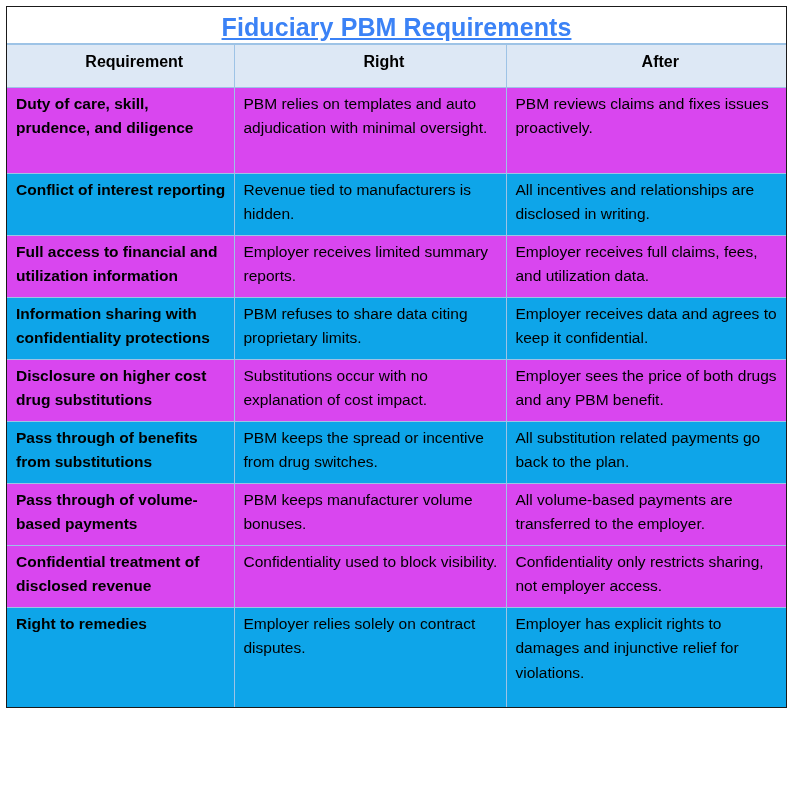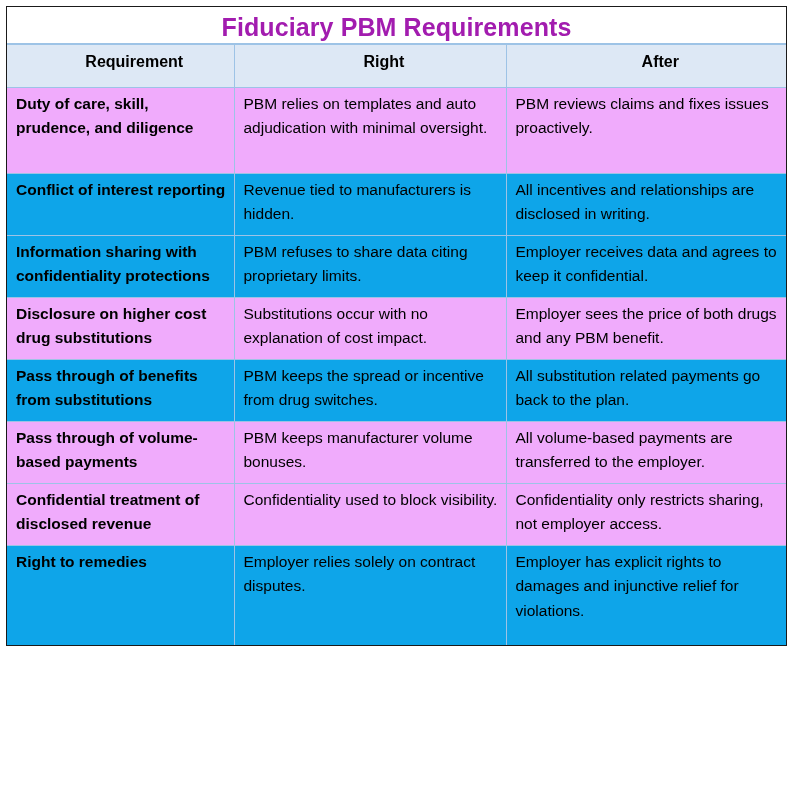--- a/index.html
+++ b/index.html
@@ -5,23 +5,24 @@
     html, body { margin: 0; padding: 0; background: #ffffff; }
     body { width: 794px; height: 786px; position: relative; overflow: hidden; }
     .table-wrap {
       position: absolute; left: 6px; top: 6px; width: 781px;
       border: 1px solid #1a1a1a; box-sizing: border-box;
       font-family: "Liberation Sans", "DejaVu Sans", sans-serif;
       color: #000;
     }
     .title {
       height: 38px; line-height: 40px; text-align: center;
-      font-size: 25px; font-weight: bold; color: #a21caf;
+      font-size: 25px; font-weight: bold; color: #3b82f6;
       border-bottom: 2px solid #9dc3e6; box-sizing: border-box;
       letter-spacing: 0.1px;
+      text-decoration: underline;
     }
     table { border-collapse: collapse; width: 100%; table-layout: fixed; }
     col.c1 { width: 227px; }
     col.c2 { width: 272px; }
     col.c3 { width: 280px; }
     th, td {
       border-right: 1px solid #9dc3e6; border-bottom: 1px solid #9dc3e6;
       vertical-align: top; text-align: left; padding: 0 8px 0 9px;
       font-size: 15.5px; line-height: 24.5px;
     }
@@ -29,21 +30,21 @@
     tr:last-child td { border-bottom: none; }
     th {
       background: #dde8f5; text-align: center; font-weight: bold;
       height: 42px; vertical-align: top; padding-top: 5px; box-sizing: border-box;
       font-size: 16px;
       padding-left: 36px;
     }
     td { padding-top: 4px; padding-bottom: 0; }
     td.req { font-weight: bold; }
     tr.shaded td { background: #0ea5e9; }
-    tr.white td { background: #f0abfc; }
+    tr.white td { background: #d946ef; }
   </style>
 </head>
 <body>
 
 <div class="table-wrap">
   <div class="title">Fiduciary PBM Requirements</div>
   <table>
     <colgroup>
         <col class="c1">
         <col class="c2">
@@ -59,20 +60,25 @@
     <tbody id="tbody">
         <tr class="white" style="height: 86px;">
           <td class="req">Duty of care, skill, prudence, and diligence</td>
           <td>PBM relies on templates and auto adjudication with minimal oversight.</td>
           <td>PBM reviews claims and fixes issues proactively.</td>
         </tr>
         <tr class="shaded" style="height: 62px;">
           <td class="req">Conflict of interest reporting</td>
           <td>Revenue tied to manufacturers is hidden.</td>
           <td>All incentives and relationships are disclosed in writing.</td>
+        </tr>
+        <tr class="white" style="height: 62px;">
+          <td class="req">Full access to financial and utilization information</td>
+          <td>Employer receives limited summary reports.</td>
+          <td>Employer receives full claims, fees, and utilization data.</td>
         </tr>
         <tr class="shaded" style="height: 62px;">
           <td class="req">Information sharing with confidentiality protections</td>
           <td>PBM refuses to share data citing proprietary limits.</td>
           <td>Employer receives data and agrees to keep it confidential.</td>
         </tr>
         <tr class="white" style="height: 62px;">
           <td class="req">Disclosure on higher cost drug substitutions</td>
           <td>Substitutions occur with no explanation of cost impact.</td>
           <td>Employer sees the price of both drugs and any PBM benefit.</td>

